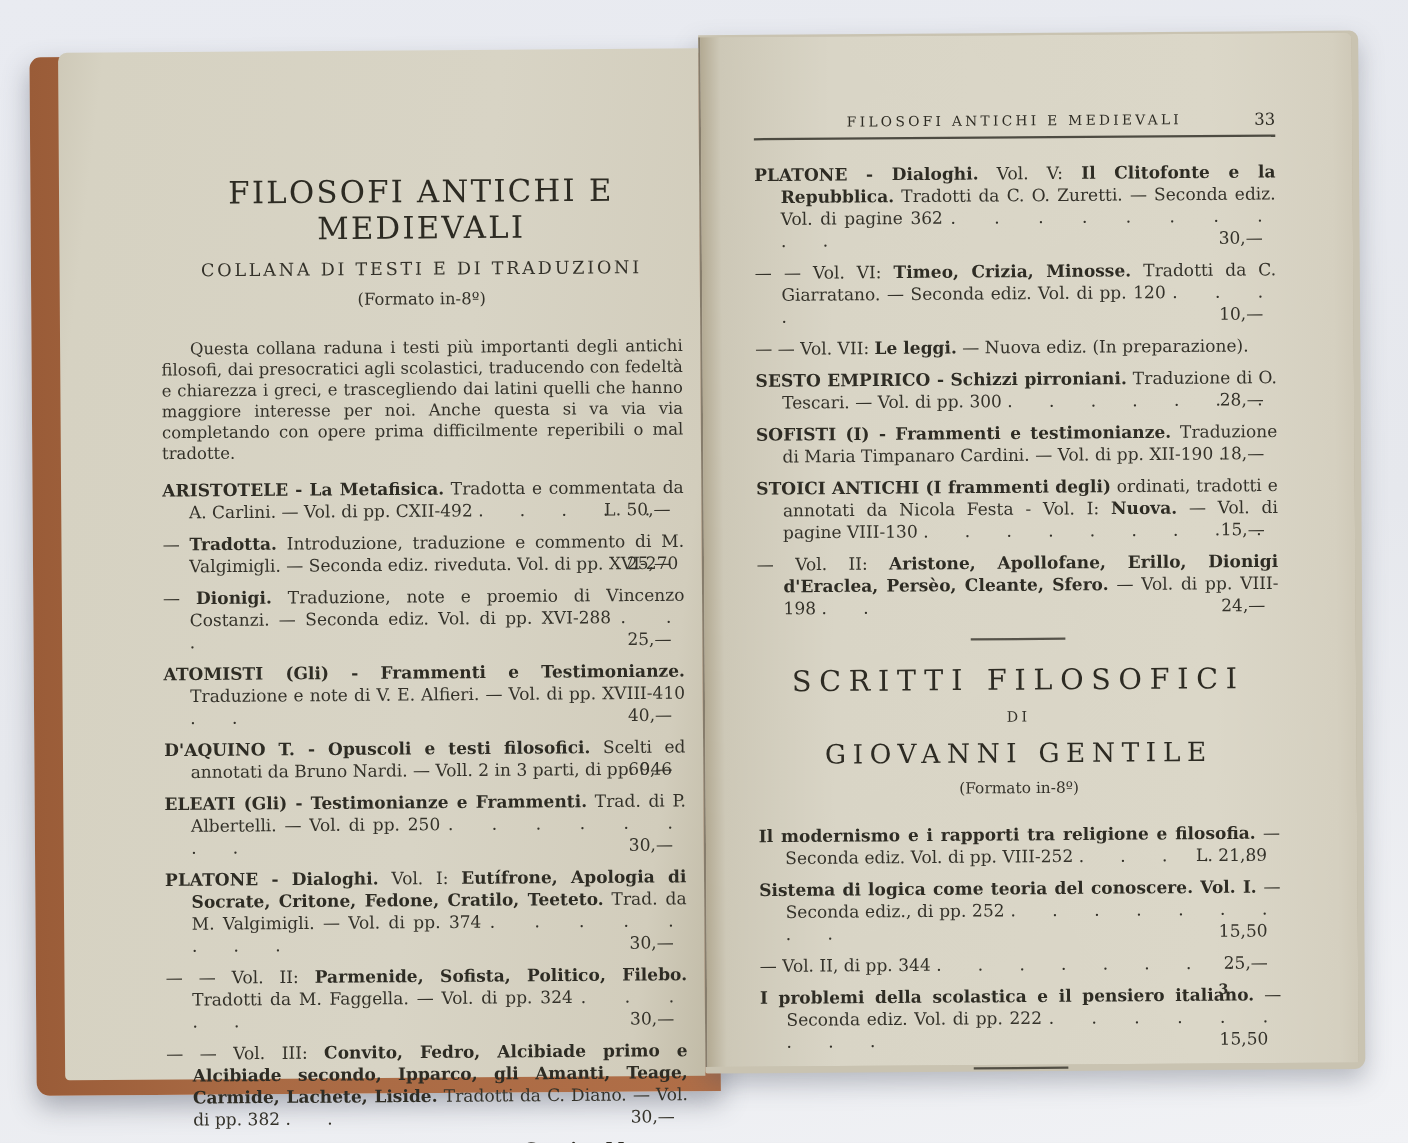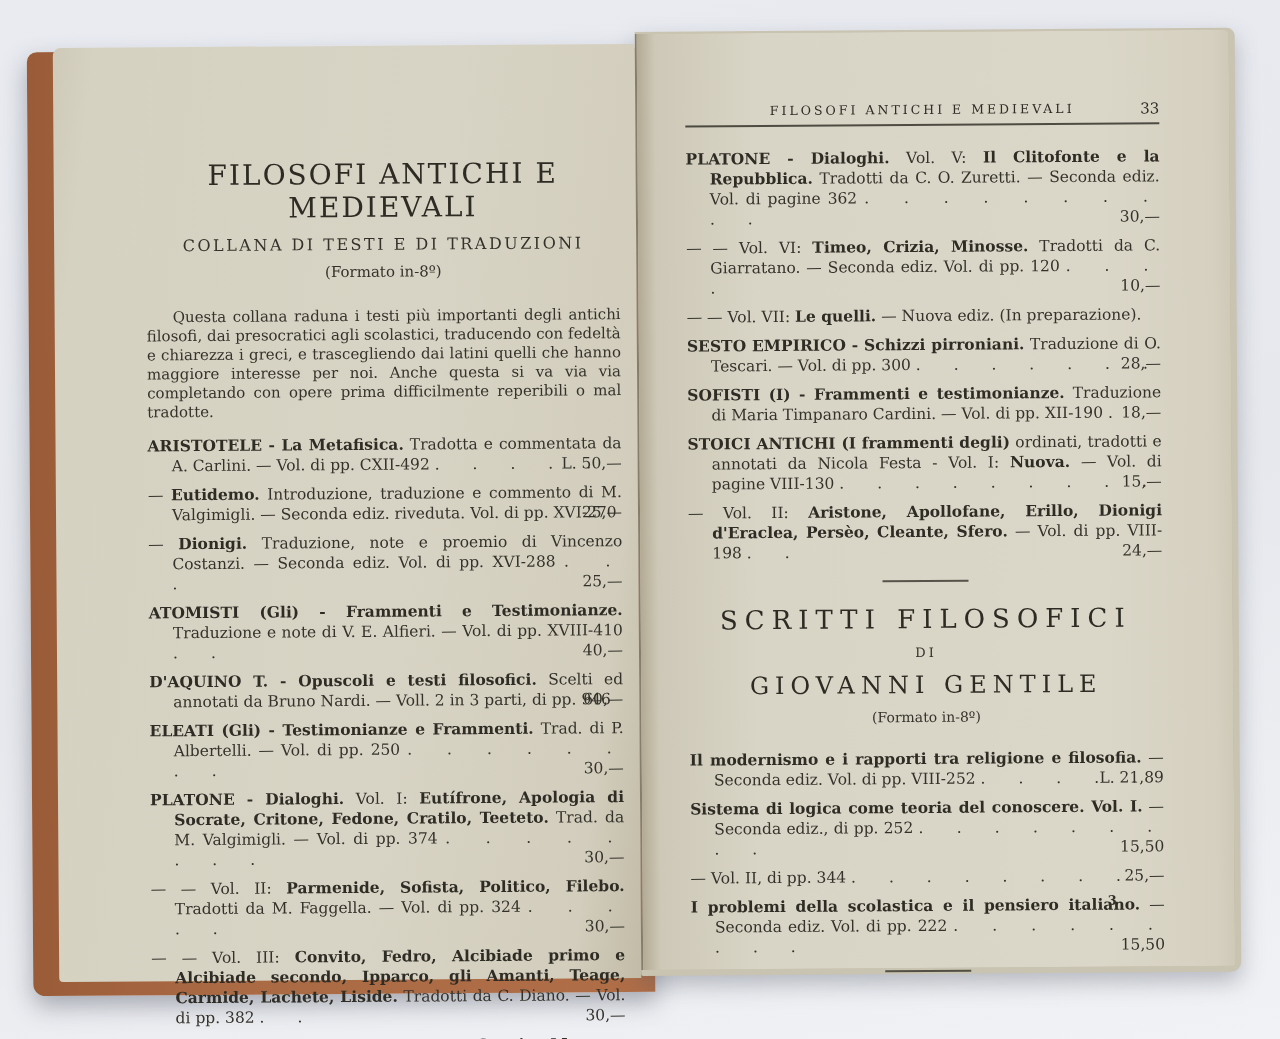--- a/index.html
+++ b/index.html
@@ -35,21 +35,21 @@
   }
   .title{font-size:28px;font-weight:400;text-align:center;letter-spacing:2px;margin:0;color:#2d2b23;}
   .subtitle{font-size:16px;text-align:center;letter-spacing:2.5px;margin-top:11px;}
   .format-note{font-size:15px;text-align:center;margin-top:9px;}
   .intro{font-size:15px;line-height:19px;text-align:justify;text-indent:26px;margin:26px 0 0 0;}
   .entries{margin-top:14px;}
   .entry{position:relative;font-size:15.5px;line-height:20px;text-align:justify;
          margin:0 0 9px 0;padding-left:24px;text-indent:-24px;}
   .entry .b{font-weight:700;color:#2e2c24;}
   .entry .dots{letter-spacing:12px;word-spacing:4px;}
-  .price{position:absolute;right:0;bottom:0;text-indent:0;white-space:nowrap;}
+  .price{position:absolute;right:12px;bottom:0;text-indent:0;white-space:nowrap;}
   .running-header{
     position:relative;text-align:center;font-size:12.5px;letter-spacing:3px;
     padding-bottom:7px;border-bottom:2px solid rgba(52,50,42,.85);margin-bottom:22px;color:#2e2c24;
   }
   .rh-num{position:absolute;right:0;bottom:5px;font-size:15px;letter-spacing:0;}
   .divider{width:86px;border-top:2px solid rgba(52,50,42,.8);margin:18px auto 22px auto;}
   .sec-title{font-size:26px;letter-spacing:7px;text-align:center;margin-top:2px;color:#2d2b23;}
   .sec-di{font-size:13px;letter-spacing:3px;text-align:center;margin-top:11px;}
   .sec-author{font-size:24px;letter-spacing:6px;text-align:center;margin-top:11px;color:#2d2b23;}
   .sec-format{font-size:14px;text-align:center;margin-top:10px;margin-bottom:24px;}
@@ -63,41 +63,41 @@
     <div class="cover"></div>
     <div class="underpages"></div>
 
     <div class="page page-left">
       <h1 class="title">FILOSOFI ANTICHI E MEDIEVALI</h1>
       <div class="subtitle">COLLANA DI TESTI E DI TRADUZIONI</div>
       <div class="format-note">(Formato in-8º)</div>
       <p class="intro">Questa collana raduna i testi più importanti degli antichi filosofi, dai presocratici agli scolastici, traducendo con fedeltà e chiarezza i greci, e trascegliendo dai latini quelli che hanno maggiore interesse per noi. Anche questa si va via via completando con opere prima difficilmente reperibili o mal tradotte.</p>
       <div class="entries">
           <p class="entry"><span class="b">ARISTOTELE - La Metafisica.</span><span class=""> Tradotta e commentata da A. Carlini. — Vol. di pp. CXII-492 </span><span class="dots">. . . . .</span><span class="price">L. 50,—</span></p>
-          <p class="entry"><span class="">— </span><span class="b">Eutidemo.</span><span class=""> Introduzione, traduzione e commento di M. Valgimigli. — Seconda ediz. riveduta. Vol. di pp. XVI-270</span><span class="price">25,—</span></p>
+          <p class="entry"><span class="">— </span><span class="b">Tradotta.</span><span class=""> Introduzione, traduzione e commento di M. Valgimigli. — Seconda ediz. riveduta. Vol. di pp. XVI-270</span><span class="price">25,—</span></p>
           <p class="entry"><span class="">— </span><span class="b">Dionigi.</span><span class=""> Traduzione, note e proemio di Vincenzo Costanzi. — Seconda ediz. Vol. di pp. XVI-288 </span><span class="dots">. . .</span><span class="price">25,—</span></p>
           <p class="entry"><span class="b">ATOMISTI (Gli) - Frammenti e Testimonianze.</span><span class=""> Traduzione e note di V. E. Alfieri. — Vol. di pp. XVIII-410 </span><span class="dots">. .</span><span class="price">40,—</span></p>
           <p class="entry"><span class="b">D'AQUINO T. - Opuscoli e testi filosofici.</span><span class=""> Scelti ed annotati da Bruno Nardi. — Voll. 2 in 3 parti, di pp. 946</span><span class="price">60,—</span></p>
           <p class="entry"><span class="b">ELEATI (Gli) - Testimonianze e Frammenti.</span><span class=""> Trad. di P. Albertelli. — Vol. di pp. 250 </span><span class="dots">. . . . . . . .</span><span class="price">30,—</span></p>
           <p class="entry"><span class="b">PLATONE - Dialoghi.</span><span class=""> Vol. I: </span><span class="b">Eutífrone, Apologia di Socrate, Critone, Fedone, Cratilo, Teeteto.</span><span class=""> Trad. da M. Valgimigli. — Vol. di pp. 374 </span><span class="dots">. . . . . . . .</span><span class="price">30,—</span></p>
           <p class="entry"><span class="">— — Vol. II: </span><span class="b">Parmenide, Sofista, Politico, Filebo.</span><span class=""> Tradotti da M. Faggella. — Vol. di pp. 324 </span><span class="dots">. . . . .</span><span class="price">30,—</span></p>
           <p class="entry"><span class="">— — Vol. III: </span><span class="b">Convito, Fedro, Alcibiade primo e Alcibiade secondo, Ipparco, gli Amanti, Teage, Carmide, Lachete, Liside.</span><span class=""> Tradotti da C. Diano. — Vol. di pp. 382 </span><span class="dots">. .</span><span class="price">30,—</span></p>
           <p class="entry"><span class="">— — Vol. IV: </span><span class="b">Eutidemo, Protagora, Gorgia, Menone, Ippia maggiore, Ippia minore, Ione, Menesseno.</span></p>
         </div>
     </div>
 
     <div class="page page-right">
       <div class="running-header">
         <span class="rh-text">FILOSOFI ANTICHI E MEDIEVALI</span>
         <span class="rh-num">33</span>
       </div>
       <div class="entries" style="margin-top:0;">
           <p class="entry"><span class="b">PLATONE - Dialoghi.</span><span class=""> Vol. V: </span><span class="b">Il Clitofonte e la Repubblica.</span><span class=""> Tradotti da C. O. Zuretti. — Seconda ediz. Vol. di pagine 362 </span><span class="dots">. . . . . . . . . .</span><span class="price">30,—</span></p>
           <p class="entry"><span class="">— — Vol. VI: </span><span class="b">Timeo, Crizia, Minosse.</span><span class=""> Tradotti da C. Giarratano. — Seconda ediz. Vol. di pp. 120 </span><span class="dots">. . . .</span><span class="price">10,—</span></p>
-          <p class="entry"><span class="">— — Vol. VII: </span><span class="b">Le quelli.</span><span class=""> — Nuova ediz. (In preparazione).</span></p>
+          <p class="entry"><span class="">— — Vol. VII: </span><span class="b">Le leggi.</span><span class=""> — Nuova ediz. (In preparazione).</span></p>
           <p class="entry"><span class="b">SESTO EMPIRICO - Schizzi pirroniani.</span><span class=""> Traduzione di O. Tescari. — Vol. di pp. 300 </span><span class="dots">. . . . . . .</span><span class="price">28,—</span></p>
           <p class="entry"><span class="b">SOFISTI (I) - Frammenti e testimonianze.</span><span class=""> Traduzione di Maria Timpanaro Cardini. — Vol. di pp. XII-190 </span><span class="dots">.</span><span class="price">18,—</span></p>
           <p class="entry"><span class="b">STOICI ANTICHI (I frammenti degli)</span><span class=""> ordinati, tradotti e annotati da Nicola Festa - Vol. I: </span><span class="b">Nuova.</span><span class=""> — Vol. di pagine VIII-130 </span><span class="dots">. . . . . . . . .</span><span class="price">15,—</span></p>
           <p class="entry"><span class="">— Vol. II: </span><span class="b">Aristone, Apollofane, Erillo, Dionigi d'Eraclea, Persèo, Cleante, Sfero.</span><span class=""> — Vol. di pp. VIII-198 </span><span class="dots">. .</span><span class="price">24,—</span></p>
         </div>
       <div class="divider"></div>
       <div>
         <div class="sec-title">SCRITTI FILOSOFICI</div>
         <div class="sec-di">DI</div>
         <div class="sec-author">GIOVANNI GENTILE</div>

